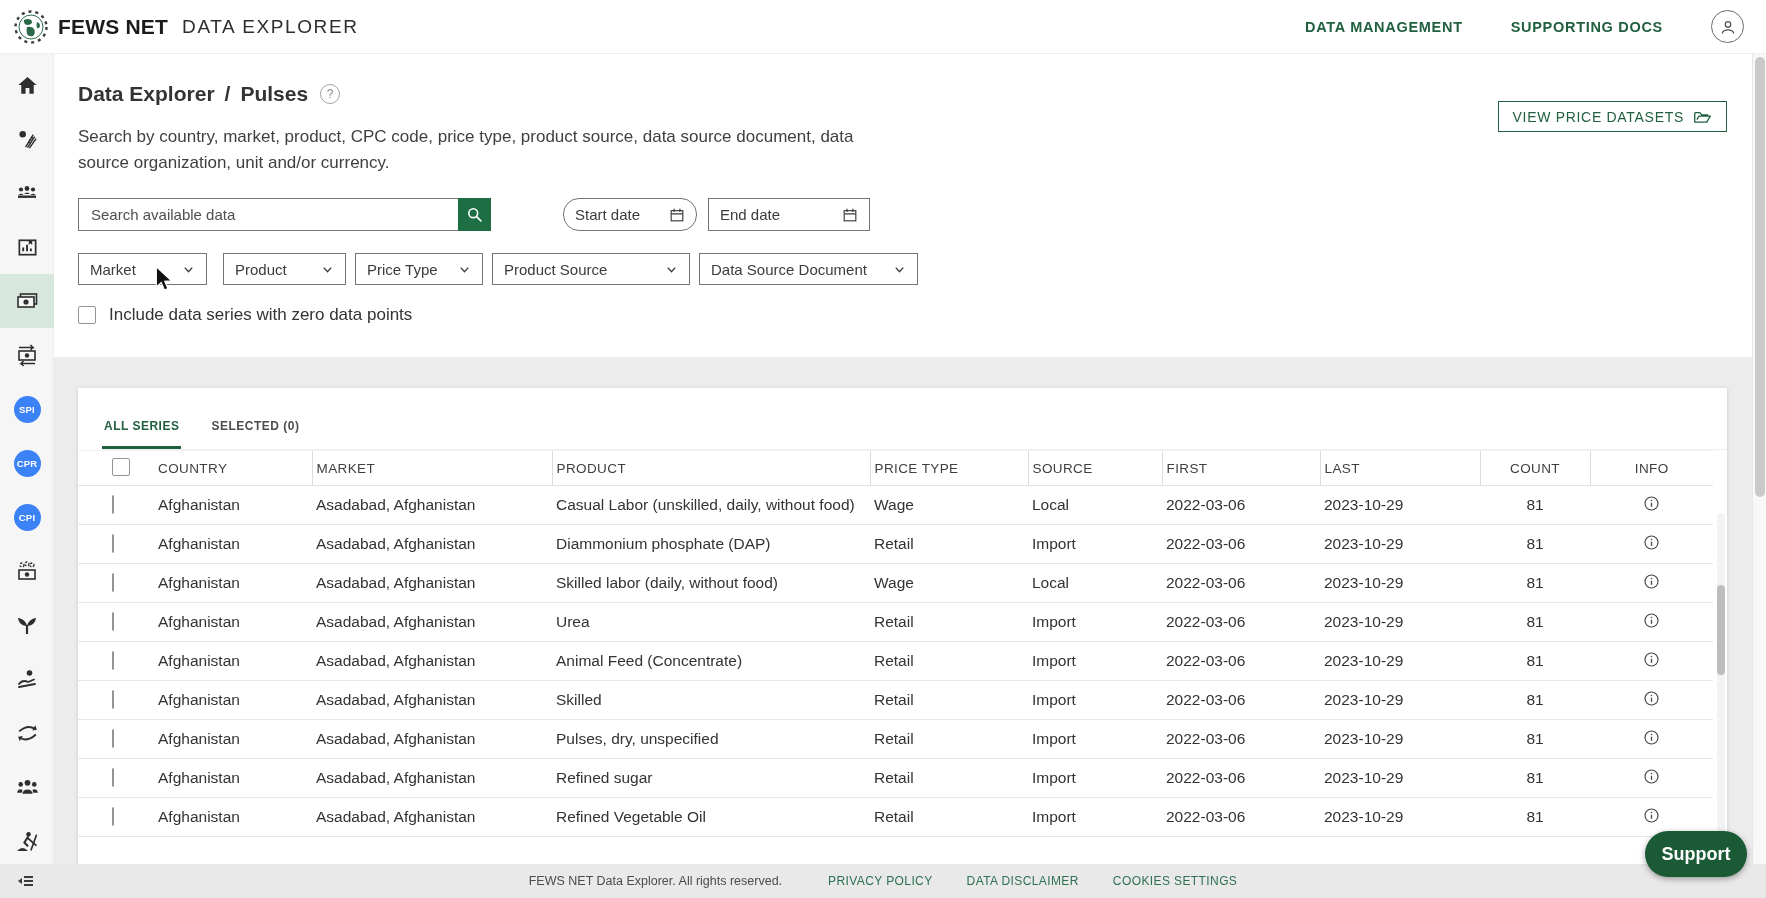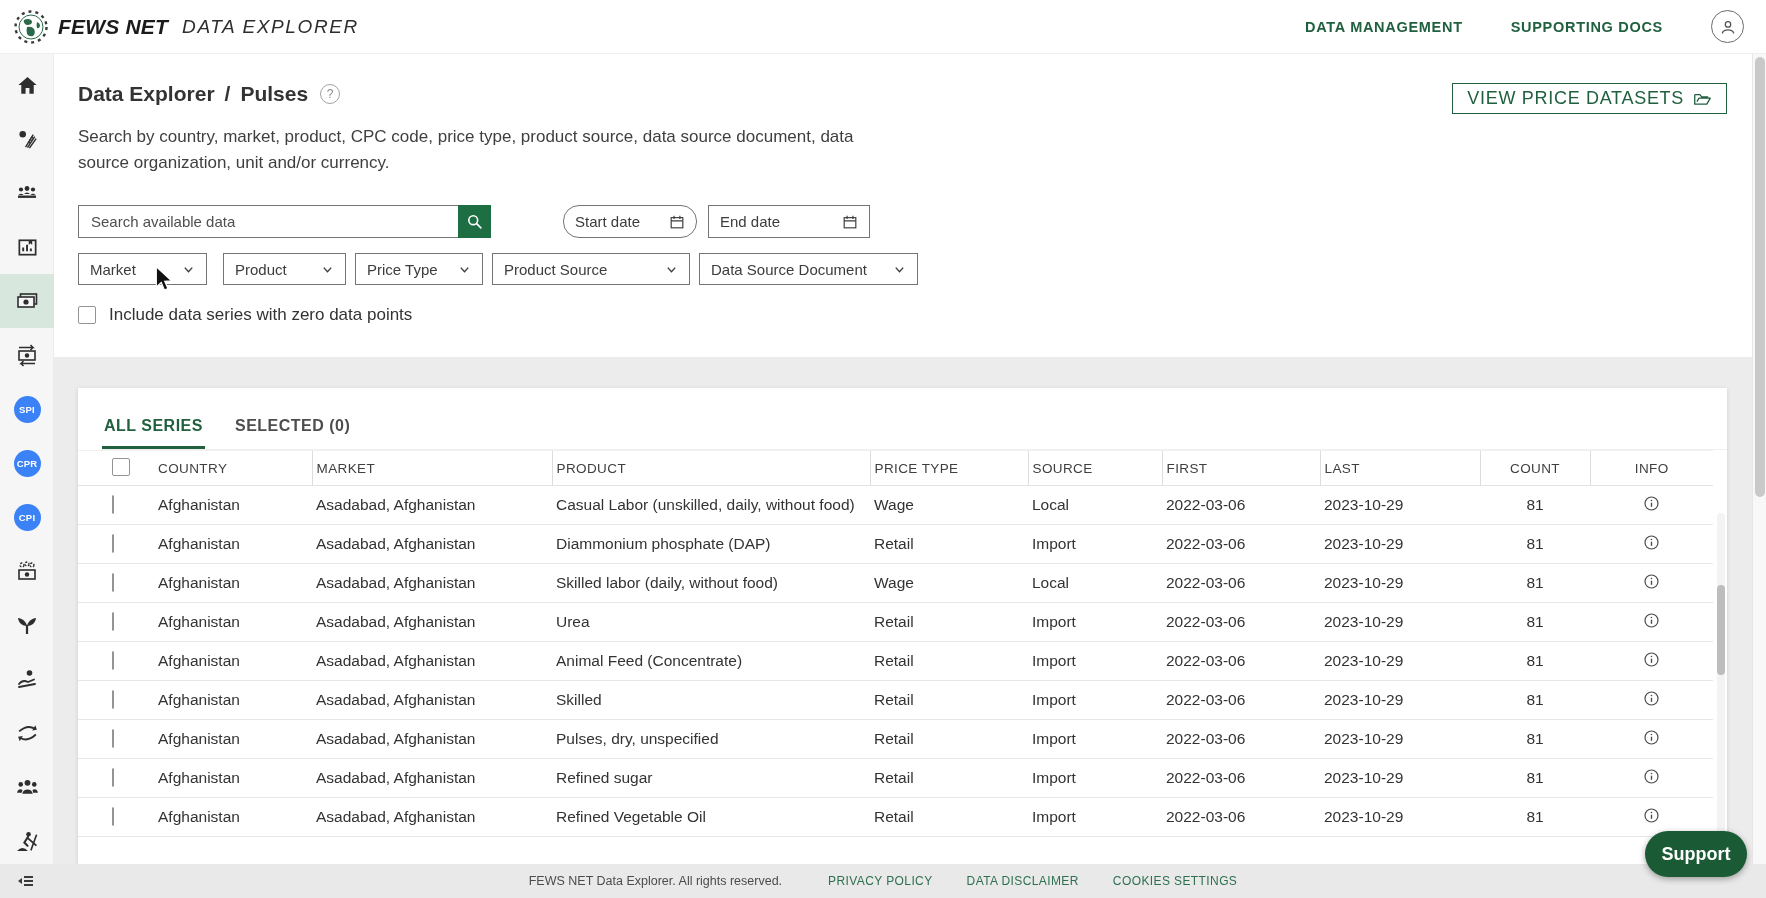--- a/index.html
+++ b/index.html
@@ -3,21 +3,21 @@
 <meta charset="utf-8">
 <style>
   * { margin:0; padding:0; box-sizing:border-box; }
   html,body { width:1766px; height:898px; overflow:hidden; }
   body { font-family:"Liberation Sans", sans-serif; background:#fff; color:#333; }
   .screen { position:relative; width:1766px; height:898px; overflow:hidden; background:#fff; }
 
   
   .topbar { position:absolute; top:0; left:0; right:0; height:54px; background:#fff;
             border-bottom:1px solid #efefef; display:flex; align-items:center; z-index:30; }
-  .brand-wrap { display:flex; align-items:center; margin-left:14px;font-style:italic; }
+  .brand-wrap { display:flex; align-items:center; margin-left:14px; }
   .globe { width:34px; height:34px; margin-right:10px; }
   .brand { font-size:21px; font-weight:700; color:#1b1b1b; letter-spacing:0.2px; }
   .app-title { font-size:19px; font-weight:400; color:#2d2d2d; letter-spacing:1.6px; margin-left:14px; }
   .topnav { margin-left:auto; display:flex; align-items:center; gap:48px; margin-right:22px; }
   .topnav a { font-size:14.5px; font-weight:700; letter-spacing:0.7px; color:#21603F; text-decoration:none; cursor:pointer; }
   .avatar { width:33px; height:33px; border:1.4px solid #6b6b6b; border-radius:50%;
             display:flex; align-items:center; justify-content:center; cursor:pointer; }
 
   
   .sidebar { position:absolute; top:54px; left:0; width:54px; bottom:34px; background:#f6f6f6;
@@ -33,28 +33,28 @@
   .main { position:absolute; top:54px; left:54px; right:0; bottom:34px; background:#fff; }
   .grayband { position:absolute; top:303px; left:0; right:0; bottom:0; background:#ececec; }
 
   .crumb-row { position:absolute; top:28px; left:24px; display:flex; align-items:center; gap:10px; }
   .crumb { font-size:21px; font-weight:700; color:#333; }
   .crumb-sep { font-size:21px; font-weight:700; color:#333; }
   .crumb-link { cursor:pointer; }
   .help-circle { width:20px; height:20px; border:1.3px solid #a3a3a3; border-radius:50%; color:#8a8a8a;
                  font-size:12px; display:flex; align-items:center; justify-content:center; margin-left:2px; cursor:pointer; }
 
-  .view-datasets-btn { position:absolute; top:29px; right:39px; height:31px; border:1px solid #21603F;
+  .view-datasets-btn { position:absolute; top:47px; right:39px; height:31px; border:1px solid #21603F;
                        background:#fff; color:#21603F; font-family:"Liberation Sans",sans-serif;
-                       font-size:18px; font-weight:500; letter-spacing:0.7px; padding:0 14px;
+                       font-size:14px; font-weight:500; letter-spacing:0.7px; padding:0 14px;
                        display:flex; align-items:center; gap:9px; cursor:pointer; }
 
   .page-desc { position:absolute; top:70px; left:24px; width:830px; font-size:17px; line-height:26px; color:#3f3f3f; }
 
-  .search-row { position:absolute; top:151px; left:24px; display:flex; align-items:flex-end; }
+  .search-row { position:absolute; top:144px; left:24px; display:flex; align-items:flex-end; }
   .search-box { display:flex; }
   .search-input { width:380px; height:33px; border:1px solid #757575; border-right:none; padding:0 12px;
                   font-family:"Liberation Sans",sans-serif; font-size:15px; color:#333; outline:none; }
   .search-input::placeholder { color:#4f4f4f; opacity:1; }
   .search-btn { width:33px; height:33px; background:#1D6E42; border:none; display:flex;
                 align-items:center; justify-content:center; cursor:pointer; }
   .date-field { height:33px; border:1px solid #757575; background:#fff; display:flex; align-items:center;
                 justify-content:space-between; padding:0 11px; font-size:15px; color:#3c3c3c; cursor:pointer; }
   .date-start { position:absolute; left:485px; top:0; width:134px;border-radius:16px; }
   .date-end   { position:absolute; left:630px; top:0; width:162px; }
@@ -70,21 +70,21 @@
 
   .zero-row { position:absolute; top:251px; left:24px; display:flex; align-items:center; gap:13px; cursor:pointer; }
   .cbx { width:18px; height:18px; border:1.6px solid #949494; border-radius:2px; background:#fff; flex:0 0 auto; }
   .zero-label { font-size:17px; color:#333; }
 
   
   .card { position:absolute; top:334px; left:24px; right:39px; bottom:0; background:#fff;
           box-shadow:0 1px 4px rgba(0,0,0,0.14); }
   .tabs { display:flex; gap:28px; margin:18px 0 0 24px; height:44px; border-bottom:1px solid #f0f0f0;
           width:calc(100% - 24px); }
-  .tab { font-size:16px; font-weight:700; letter-spacing:0.5px; color:#4d4d4d; display:flex;
+  .tab { font-size:12px; font-weight:700; letter-spacing:0.5px; color:#4d4d4d; display:flex;
          align-items:center; padding:0 2px; cursor:pointer; border-bottom:3px solid transparent; }
   .tab.active { color:#21603F; border-bottom-color:#21603F; }
 
   table.data { width:calc(100% - 14px); border-collapse:collapse; table-layout:fixed; }
   col.c-check{width:76px;} col.c-country{width:158px;} col.c-market{width:240px;} col.c-product{width:318px;}
   col.c-ptype{width:158px;} col.c-source{width:134px;} col.c-first{width:158px;} col.c-last{width:160px;}
   col.c-count{width:110px;}
   thead th { height:35px; font-size:13.5px; font-weight:400; color:#3f3f3f; letter-spacing:0.4px;
              text-align:left; padding:0 4px; border-top:1px solid #f0f0f0; border-bottom:1px solid #e3e3e3;
              background:#fff; white-space:nowrap; }

